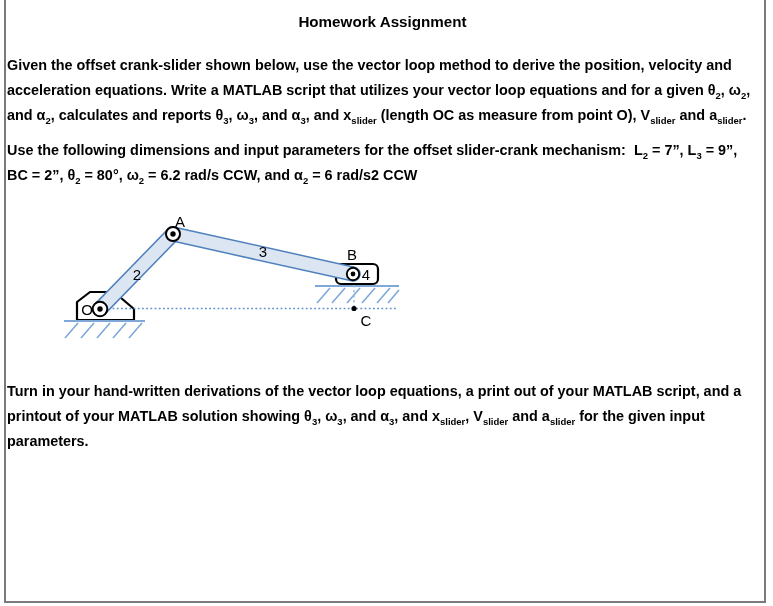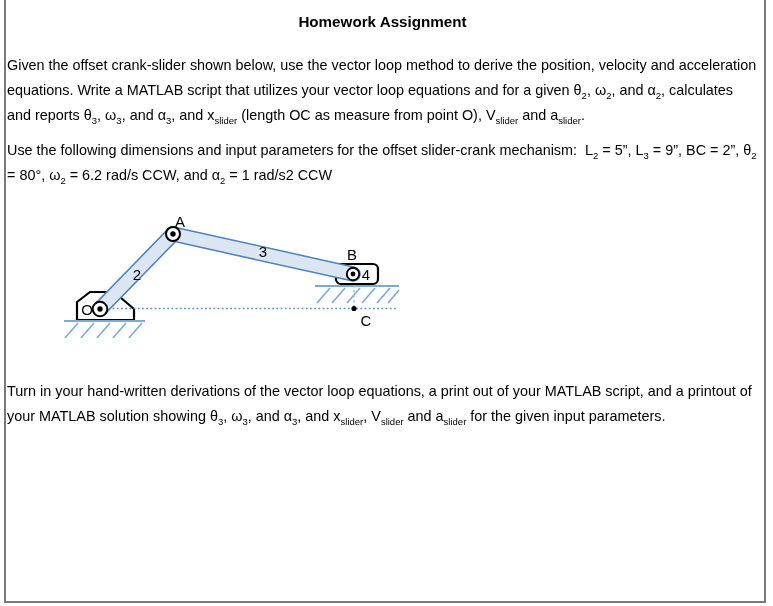--- a/index.html
+++ b/index.html
@@ -26,20 +26,21 @@
     text-align: center;
     font-weight: bold;
     font-size: 15.2px;
     line-height: 16px;
   }
   p.body-text {
     font-size: 14.4px;
     line-height: 25px;
     margin: 0 0 10px 0;
     white-space: pre-wrap;
+    font-weight: bold;
   }
   p.body-text sub {
     font-size: 0.66em;
     line-height: 0;
   }
   .diagram-region {
     position: relative;
     height: 181px;
     margin-bottom: 0;
   }
@@ -56,21 +57,21 @@
 </style>
 </head>
 <body>
 
 <div class="page">
 
   <div class="doc-title">Homework Assignment</div>
 
   <p class="body-text"><span>Given the offset crank-slider shown below, use the vector loop method to derive the position, velocity and acceleration equations. Write a MATLAB script that utilizes your vector loop equations and for a given θ</span><sub>2</sub><span>, ω</span><sub>2</sub><span>, and α</span><sub>2</sub><span>, calculates and reports θ</span><sub>3</sub><span>, ω</span><sub>3</sub><span>, and α</span><sub>3</sub><span>, and x</span><sub>slider</sub><span> (length OC as measure from point O), V</span><sub>slider</sub><span> and a</span><sub>slider</sub><span>.</span></p>
 
-  <p class="body-text"><span>Use the following dimensions and input parameters for the offset slider-crank mechanism:  L</span><sub>2</sub><span> = 5”, L</span><sub>3</sub><span> = 9”, BC = 2”, θ</span><sub>2</sub><span> = 80°, ω</span><sub>2</sub><span> = 6.2 rad/s CCW, and α</span><sub>2</sub><span> = 1 rad/s2 CCW</span></p>
+  <p class="body-text"><span>Use the following dimensions and input parameters for the offset slider-crank mechanism:  L</span><sub>2</sub><span> = 7”, L</span><sub>3</sub><span> = 9”, BC = 2”, θ</span><sub>2</sub><span> = 80°, ω</span><sub>2</sub><span> = 6.2 rad/s CCW, and α</span><sub>2</sub><span> = 6 rad/s2 CCW</span></p>
 
   <div class="diagram-region">
     <svg class="diagram-svg" width="460" height="176" viewBox="0 0 460 176" xmlns="http://www.w3.org/2000/svg">
 
       <polygon points="77,122 77,104 90,94 114,94 134,111 134,122" fill="#ffffff" stroke="#000000" stroke-width="2.2" stroke-linejoin="round"></polygon>
 
       <g stroke="#7fa8d9">
         <line x1="64" y1="123" x2="145" y2="123" stroke-width="2.2"></line>
         <line x1="78" y1="125" x2="65" y2="140" stroke-width="1.6"></line>
         <line x1="94" y1="125" x2="81" y2="140" stroke-width="1.6"></line>

